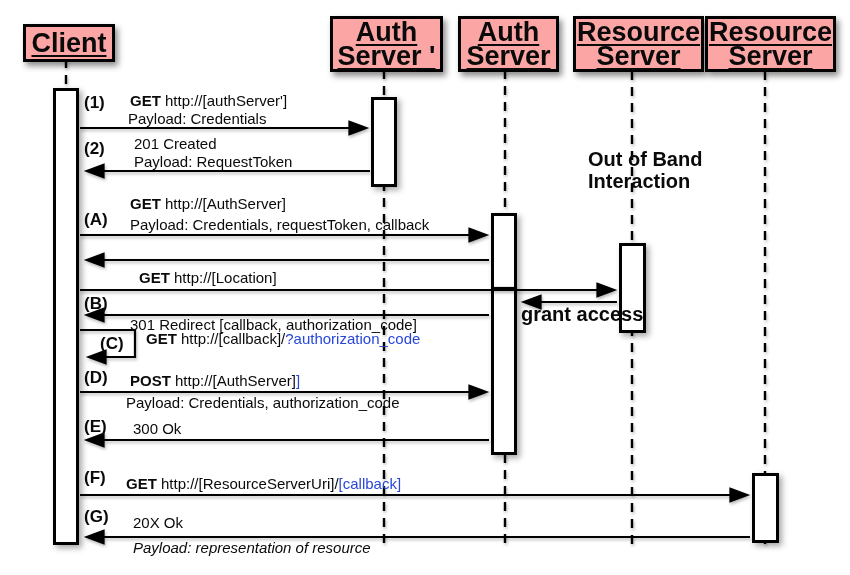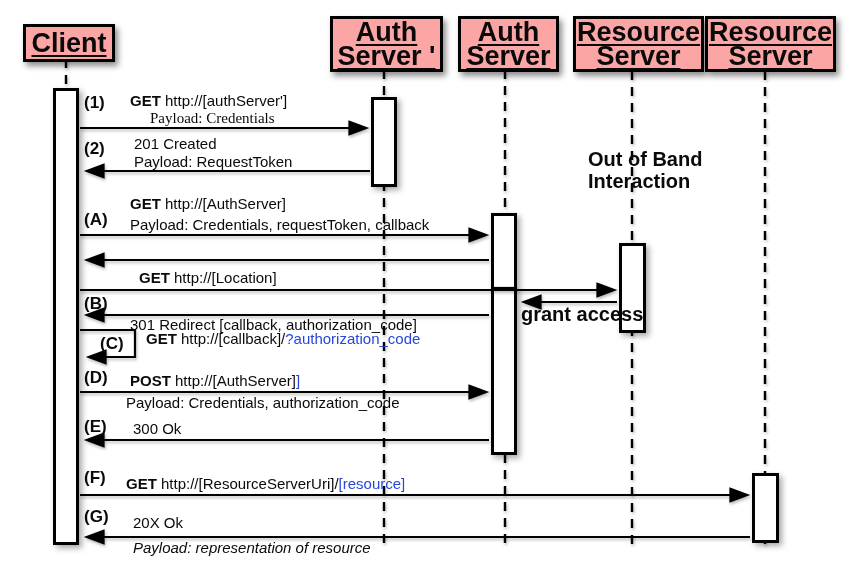--- a/index.html
+++ b/index.html
@@ -86,21 +86,21 @@
     <span>Resource</span>
     <span>Server</span>
   </div>
   <div class="actor" style="left:705px;top:16px;width:125px;height:50px;">
     <span>Resource</span>
     <span>Server</span>
   </div>
 
   <div class="lbl step" style="left:84px;top:93px;">(1)</div>
   <div class="lbl" style="left:130px;top:92px;"><span class="b">GET</span><span> http://[authServer']</span></div>
-  <div class="lbl" style="left:150px;top:110px;font-family:Liberation Serif, serif;">Payload: Credentials</div>
+  <div class="lbl" style="left:128px;top:110px;">Payload: Credentials</div>
 
   <div class="lbl step" style="left:84px;top:139px;">(2)</div>
   <div class="lbl" style="left:134px;top:135px;">201 Created</div>
   <div class="lbl" style="left:134px;top:153px;">Payload: RequestToken</div>
 
   <div class="lbl" style="left:130px;top:195px;"><span class="b">GET</span><span> http://[AuthServer]</span></div>
   <div class="lbl step" style="left:84px;top:210px;">(A)</div>
   <div class="lbl" style="left:130px;top:216px;">Payload: Credentials, requestToken, callback</div>
 
 
@@ -115,21 +115,21 @@
   <div class="lbl" style="left:146px;top:330px;"><span class="b">GET</span><span> http://[callback]/</span><span class="blue">?authorization_code</span></div>
 
   <div class="lbl step" style="left:84px;top:368px;">(D)</div>
   <div class="lbl" style="left:130px;top:372px;"><span class="b">POST</span><span> http://[AuthServer]</span><span class="blue">]</span></div>
   <div class="lbl" style="left:126px;top:394px;">Payload: Credentials, authorization_code</div>
 
   <div class="lbl step" style="left:84px;top:417px;">(E)</div>
   <div class="lbl" style="left:133px;top:420px;">300 Ok</div>
 
   <div class="lbl step" style="left:84px;top:468px;">(F)</div>
-  <div class="lbl" style="left:126px;top:475px;"><span class="b">GET</span><span> http://[ResourceServerUri]/</span><span class="blue">[resource]</span></div>
+  <div class="lbl" style="left:126px;top:475px;"><span class="b">GET</span><span> http://[ResourceServerUri]/</span><span class="blue">[callback]</span></div>
 
   <div class="lbl step" style="left:84px;top:507px;">(G)</div>
   <div class="lbl" style="left:133px;top:514px;">20X Ok</div>
   <div class="lbl it" style="left:133px;top:539px;">Payload: representation of resource</div>
 
   <div class="note" style="left:588px;top:148px;">
     <div>Out of Band</div>
     <div>Interaction</div>
   </div>
 

